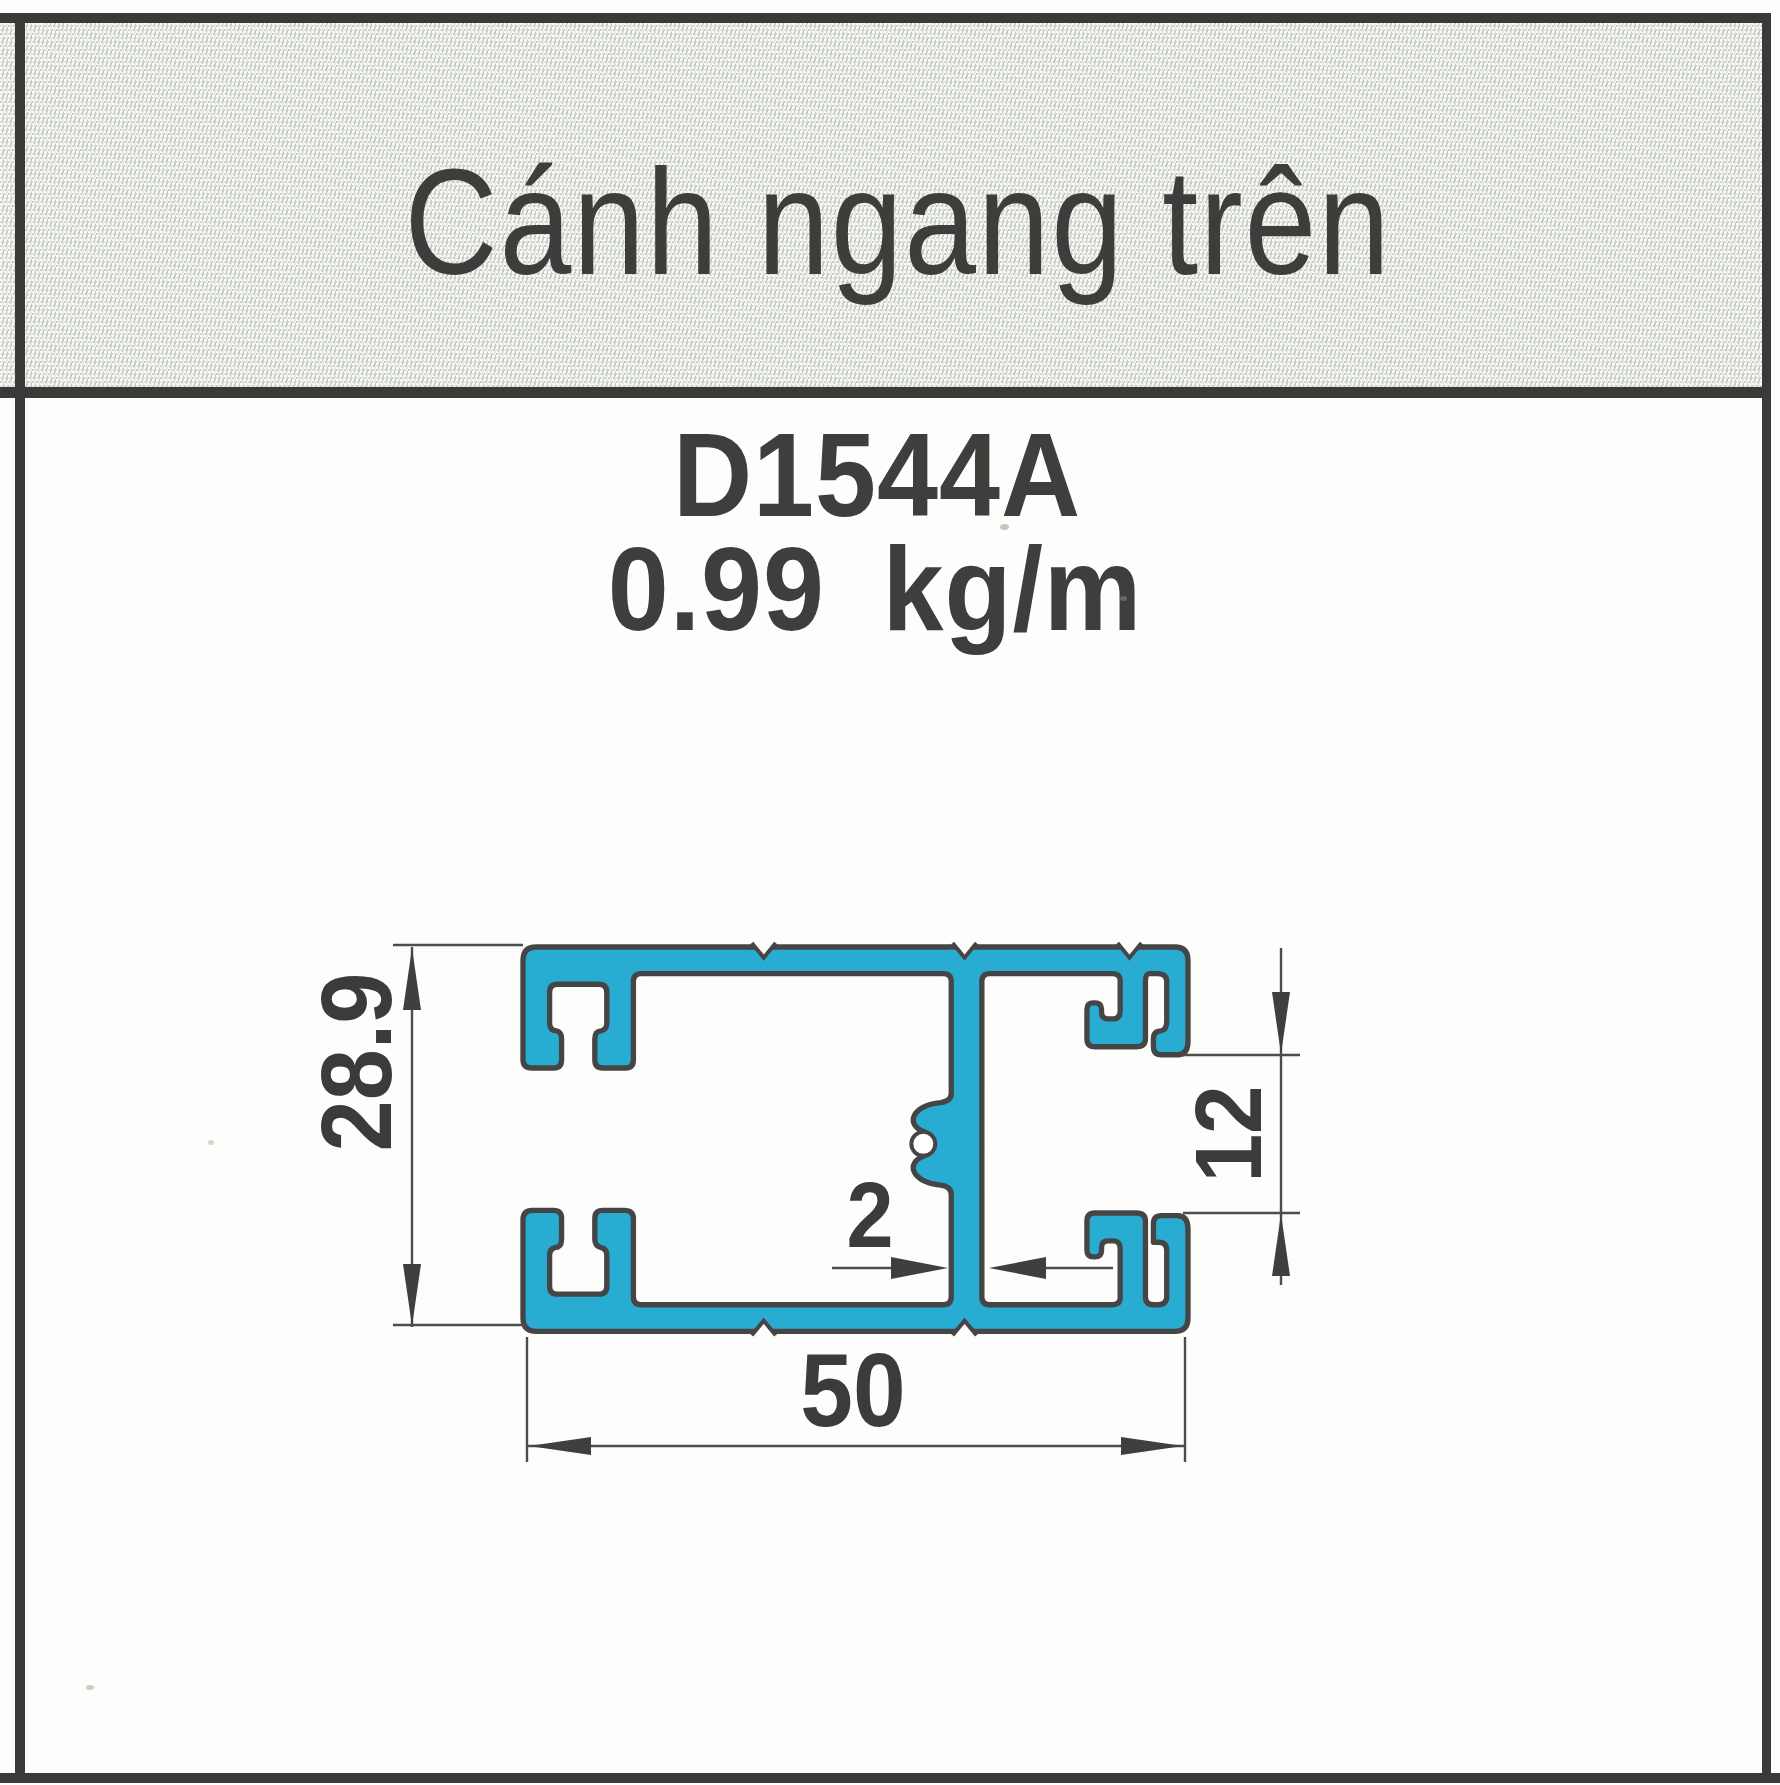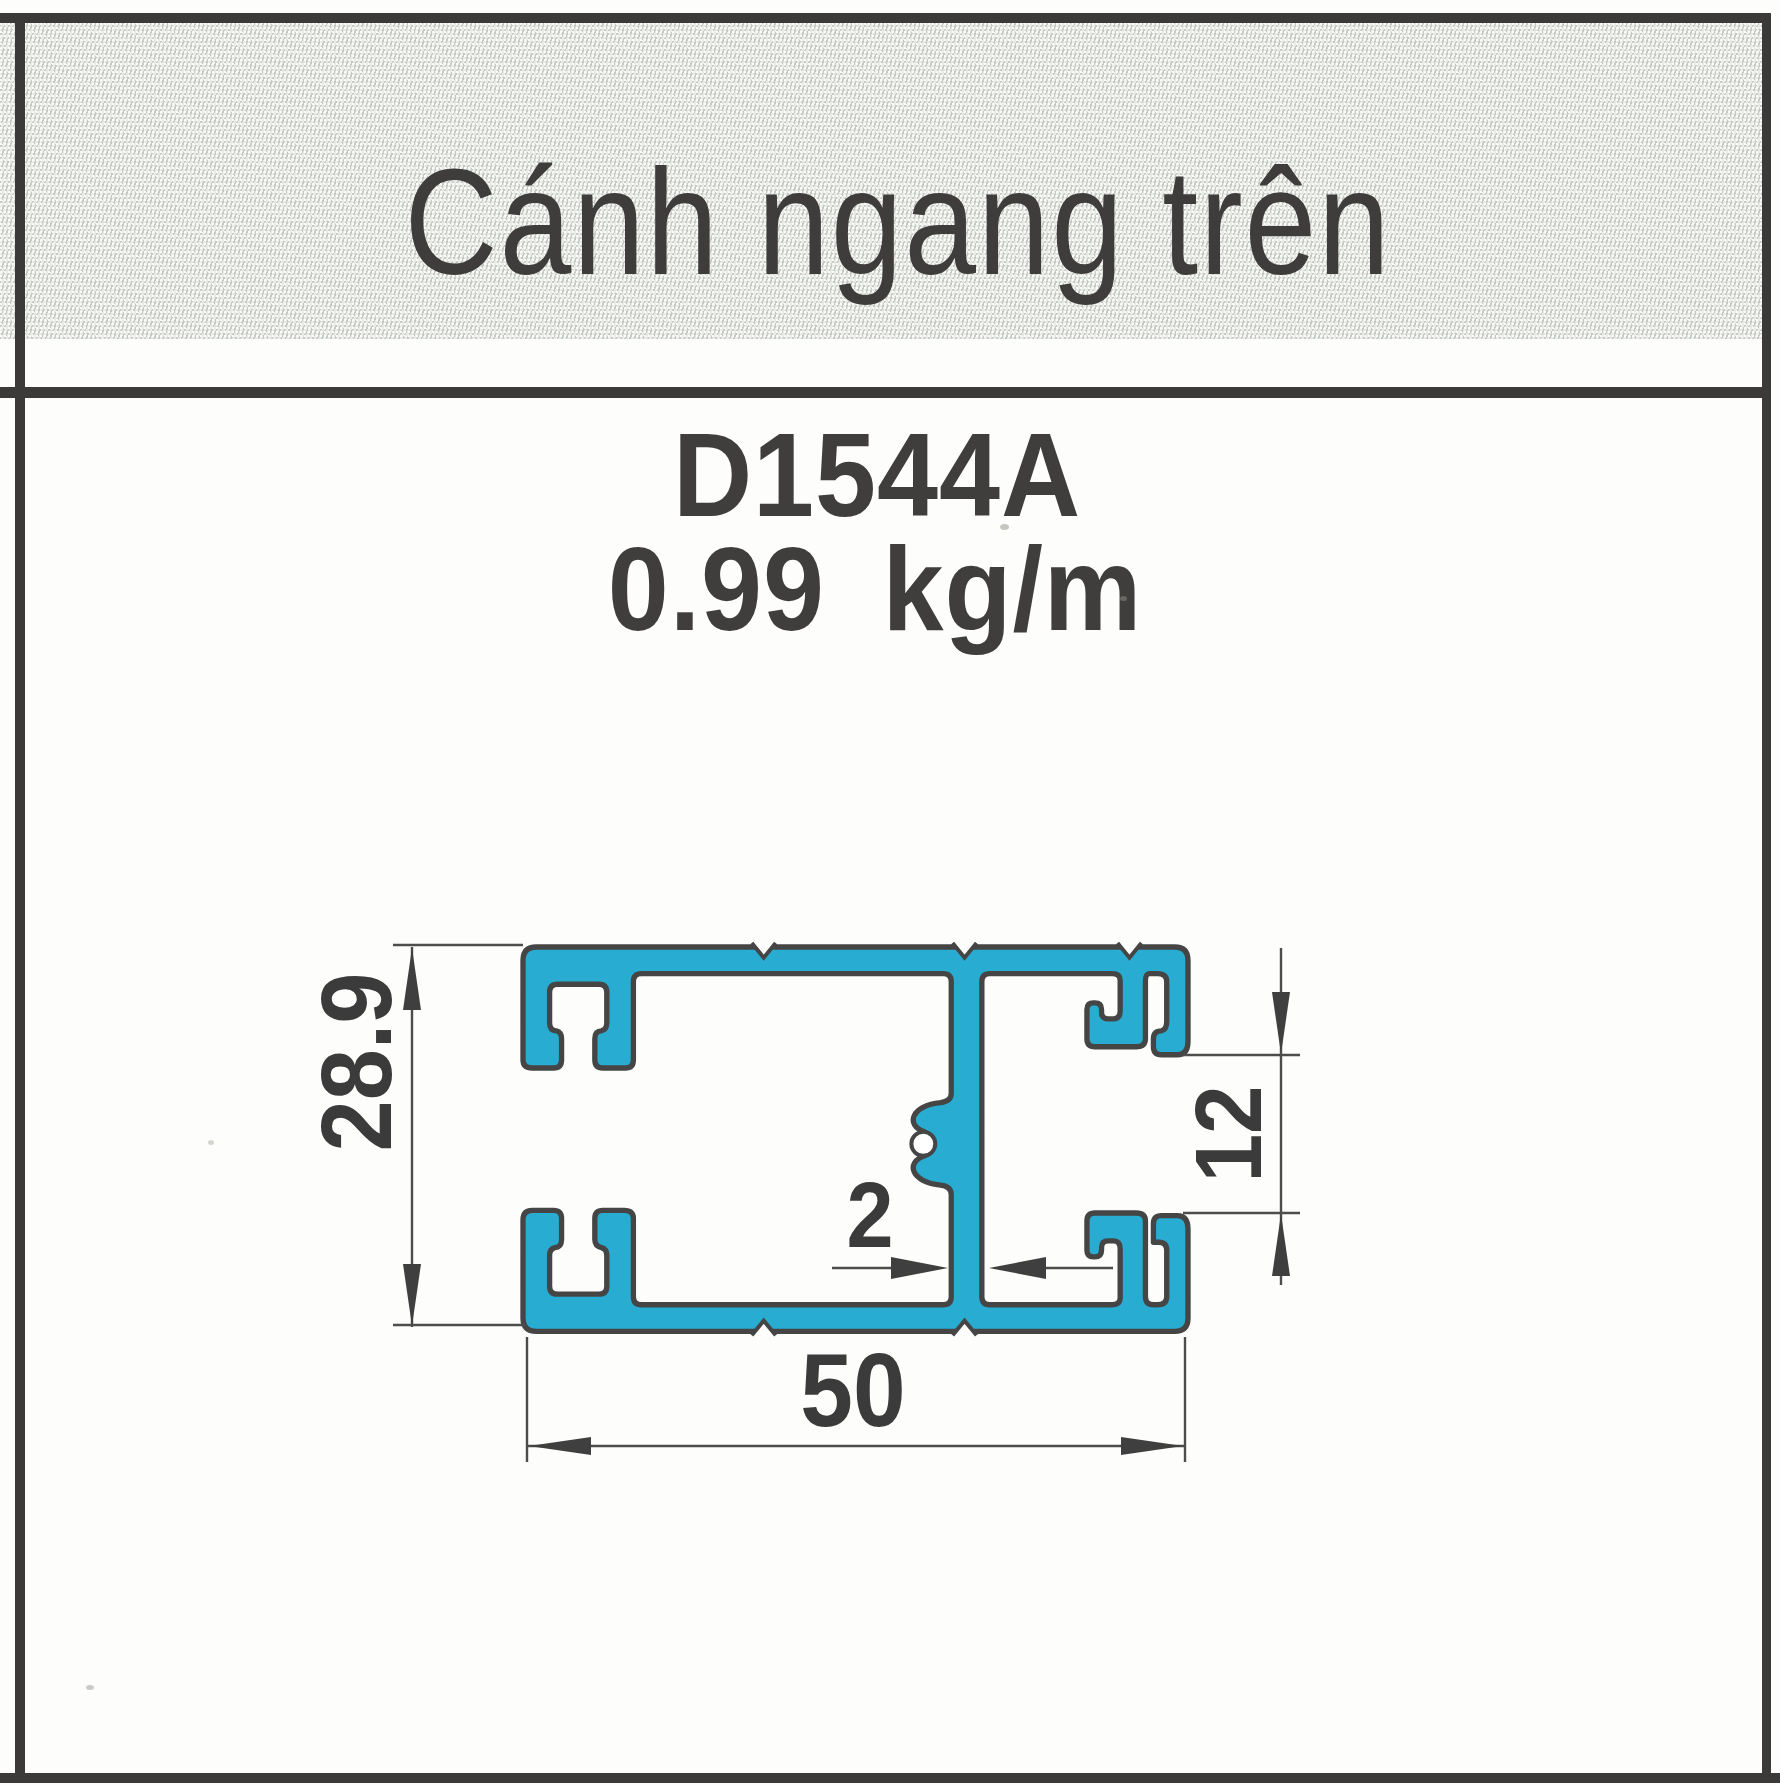--- a/index.html
+++ b/index.html
@@ -12,21 +12,21 @@
   }
   
   .frame{position:absolute;background:#3c3a38;}
   .frame-top{left:0;top:13px;width:1771px;height:10px;}
   .frame-band-bottom{left:0;top:387px;width:1771px;height:11px;}
   .frame-bottom{left:0;top:1773px;width:1780px;height:10px;}
   .frame-left{left:15px;top:13px;width:10px;height:1770px;}
   .frame-right{left:1762px;top:13px;width:9px;height:1770px;}
   
   .band{
-    position:absolute;left:0;top:23px;width:1771px;height:316px;
+    position:absolute;left:0;top:23px;width:1771px;height:364px;
     background-color:#e9ebe6;
     background-image:
       radial-gradient(circle at 1px 1px, rgba(255,255,255,0.9) 26%, rgba(255,255,255,0) 34%),
       repeating-linear-gradient(112deg, rgba(116,124,116,0.30) 0 1.6px, rgba(255,255,255,0) 1.6px 4.2px);
     background-size:4px 4px, auto;
   }
   .band-title{
     position:absolute;left:898px;top:124px;
     transform:translateX(-50%) scaleX(0.86);
     transform-origin:center top;

